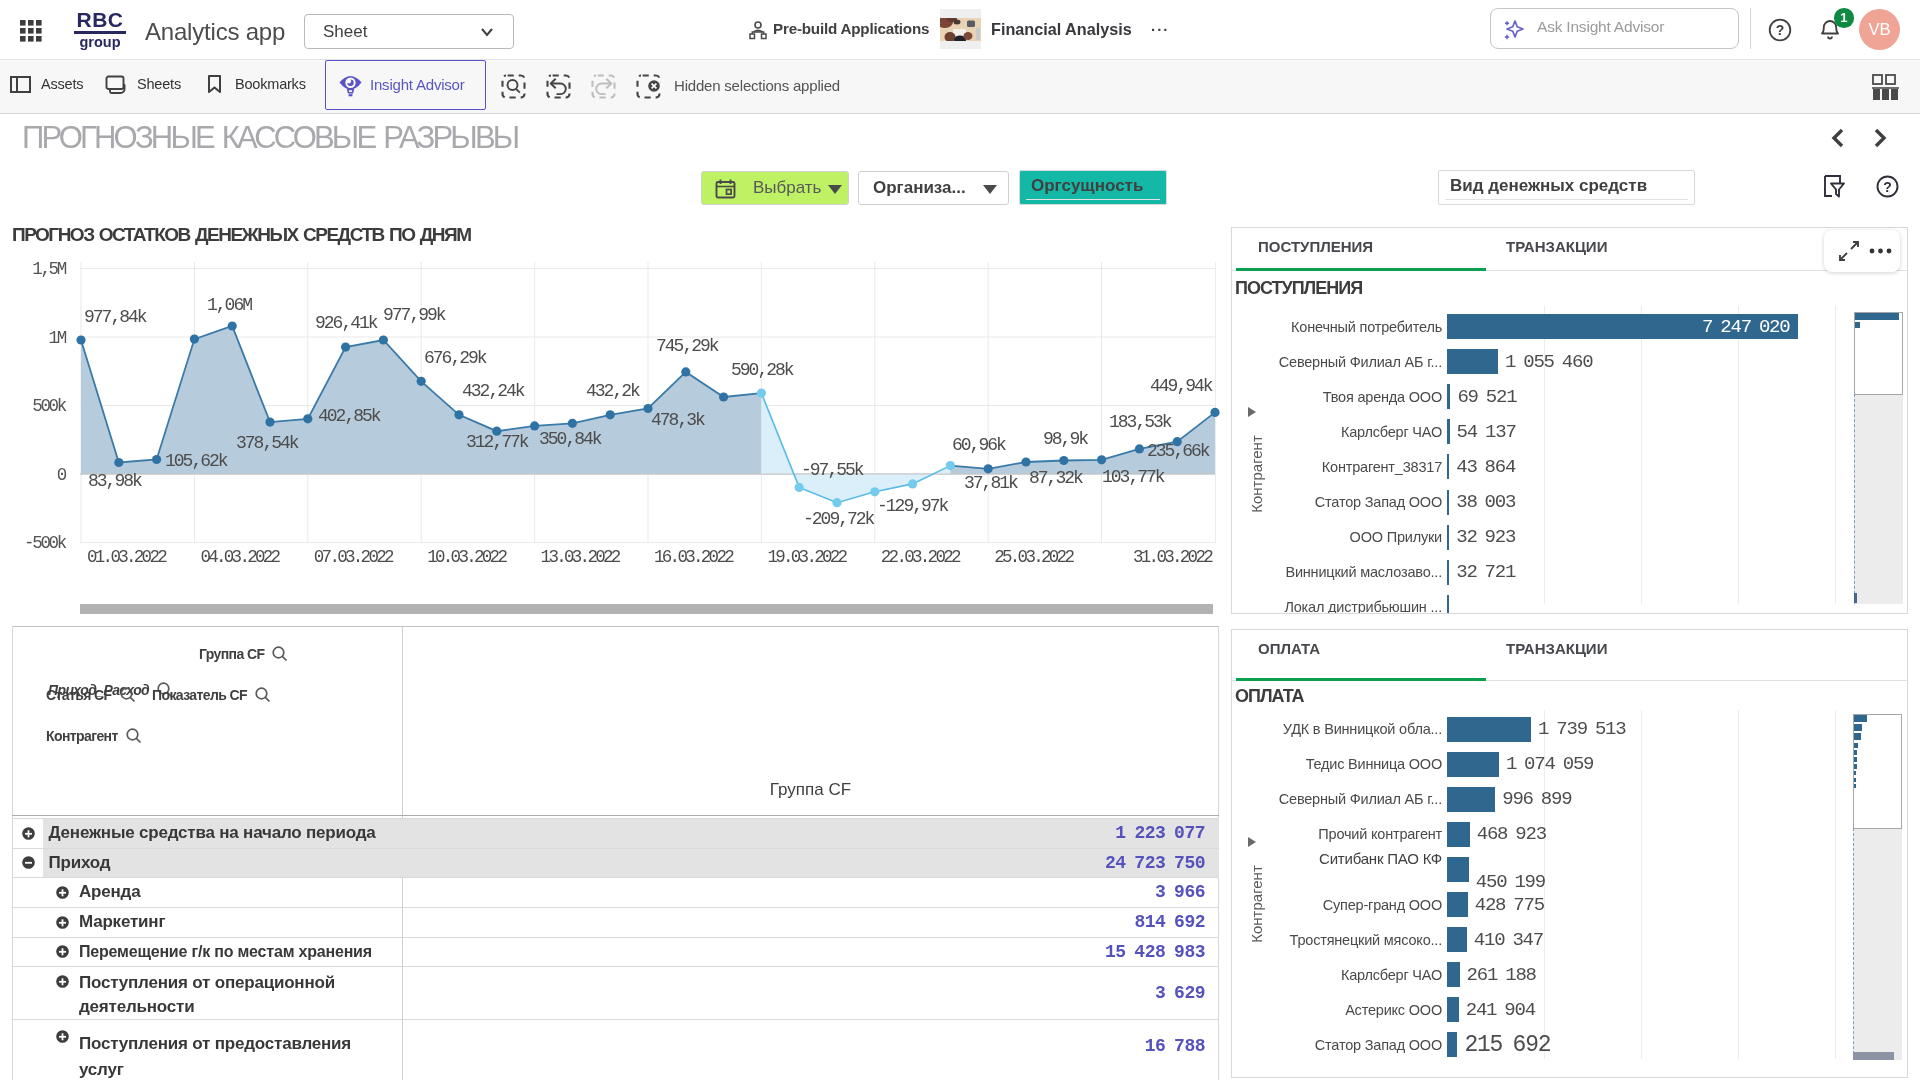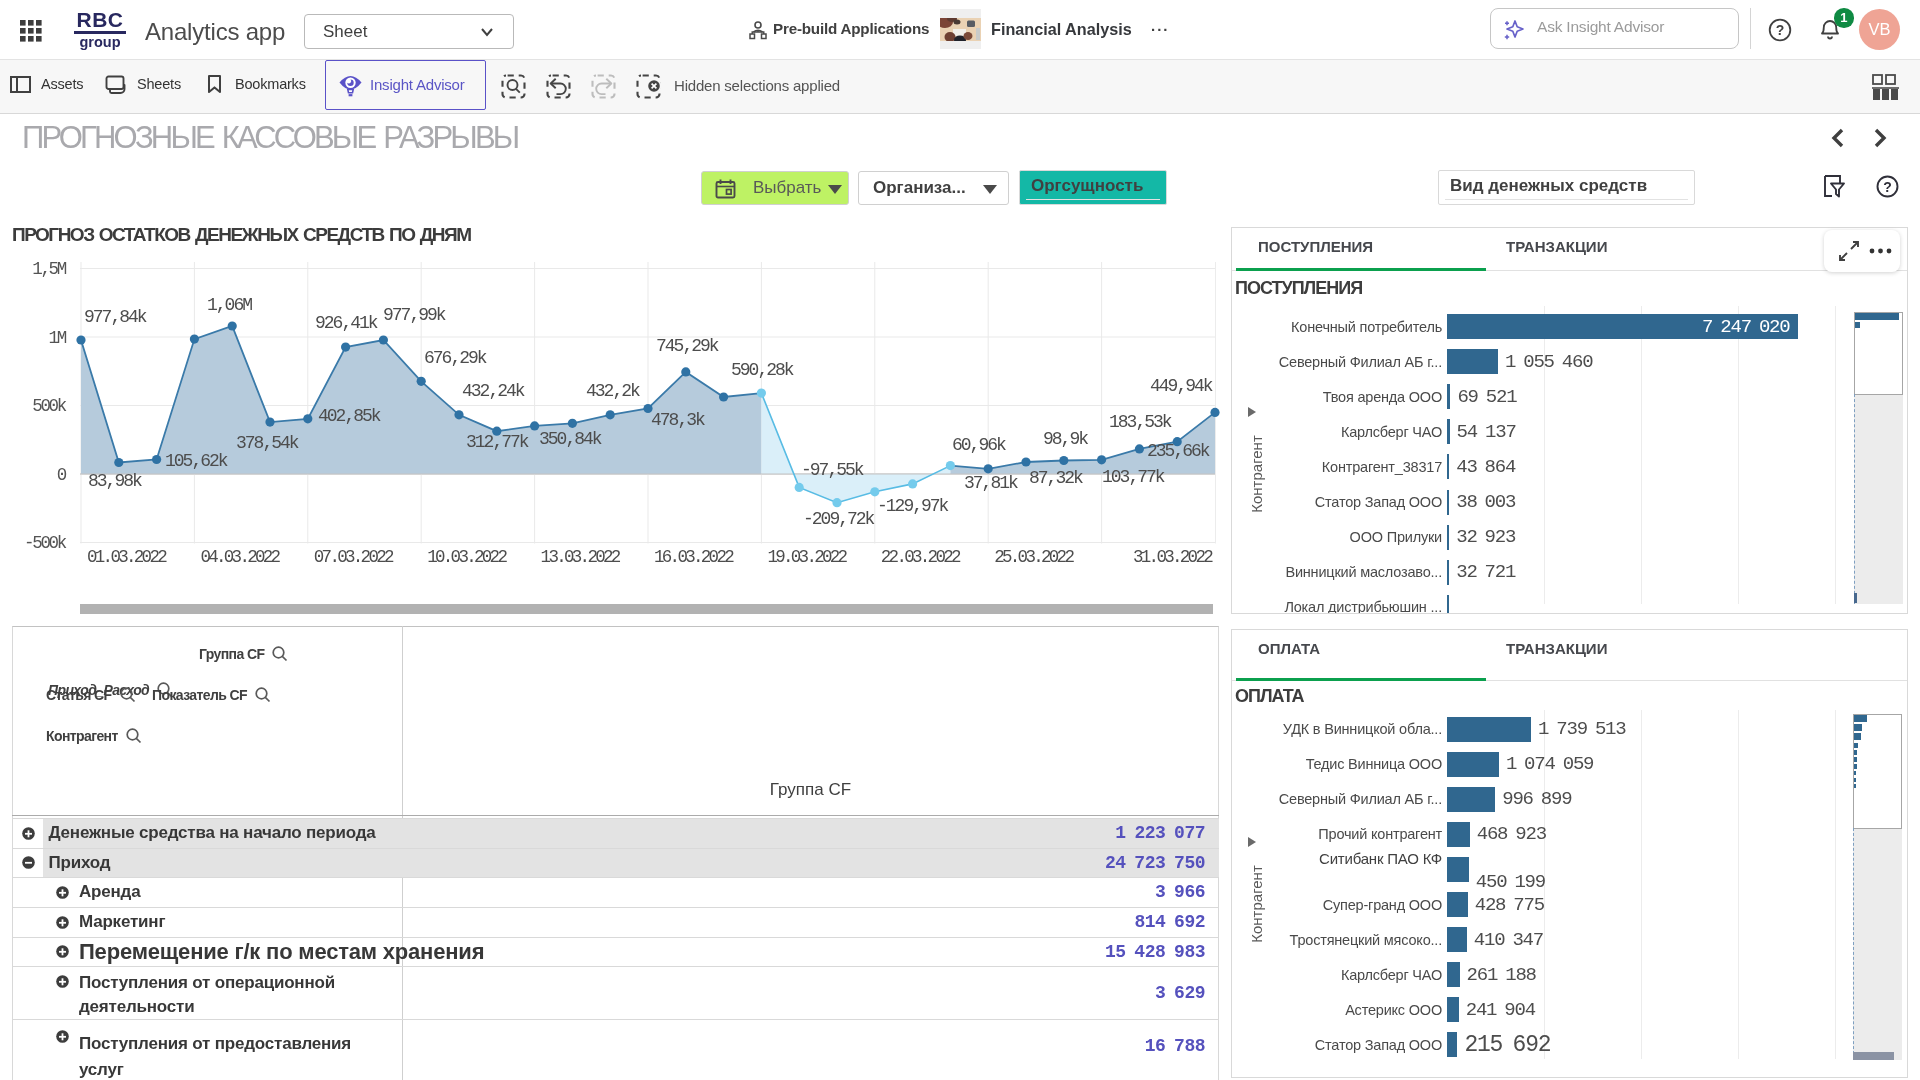--- a/index.html
+++ b/index.html
@@ -337,21 +337,21 @@
       <rect x="5.6" y="3.3" width="1.8" height="7" fill="#fff"></rect>
     </svg>
     <div class="abs" style="left:79px;top:907.0px;height:30.0px;display:flex;align-items:center;font-size:17px;font-weight:bold;color:#383838;letter-spacing:-0.2px;">Маркетинг</div>
     <div class="abs" style="left:900px;top:907.0px;width:305px;height:30.0px;display:flex;align-items:center;justify-content:flex-end;font-family:'Liberation Mono',monospace;font-size:18px;font-weight:bold;color:#5551bd;letter-spacing:-0.5px;word-spacing:-1.5px;">814 692</div>
     <div class="abs" style="left:13px;top:936.5px;width:1206px;height:1px;background:#d9d9d9;"></div>
     <svg class="abs" style="left:55.5px;top:945.25px" width="13" height="13">
       <circle cx="6.5" cy="6.5" r="6.3" fill="#3d3d3d"></circle>
       <rect x="3" y="5.9" width="7" height="1.8" fill="#fff"></rect>
       <rect x="5.6" y="3.3" width="1.8" height="7" fill="#fff"></rect>
     </svg>
-    <div class="abs" style="left:79px;top:937.0px;height:29.5px;display:flex;align-items:center;font-size:22px;font-weight:bold;color:#383838;letter-spacing:-0.2px;">Перемещение г/к по местам хранения</div>
+    <div class="abs" style="left:79px;top:937.0px;height:29.5px;display:flex;align-items:center;font-size:16px;font-weight:bold;color:#383838;letter-spacing:-0.2px;">Перемещение г/к по местам хранения</div>
     <div class="abs" style="left:900px;top:937.0px;width:305px;height:29.5px;display:flex;align-items:center;justify-content:flex-end;font-family:'Liberation Mono',monospace;font-size:18px;font-weight:bold;color:#5551bd;letter-spacing:-0.5px;word-spacing:-1.5px;">15 428 983</div>
     <div class="abs" style="left:13px;top:966.0px;width:1206px;height:1px;background:#d9d9d9;"></div>
     <svg class="abs" style="left:55.5px;top:975.0px" width="13" height="13">
       <circle cx="6.5" cy="6.5" r="6.3" fill="#3d3d3d"></circle>
       <rect x="3" y="5.9" width="7" height="1.8" fill="#fff"></rect>
       <rect x="5.6" y="3.3" width="1.8" height="7" fill="#fff"></rect>
     </svg>
     <div class="abs" style="left:79px;top:970.5px;font-size:17px;font-weight:bold;color:#383838;letter-spacing:-0.2px;line-height:24px;">Поступления от операционной<br>деятельности</div>
     <div class="abs" style="left:900px;top:966.5px;width:305px;height:52.5px;display:flex;align-items:center;justify-content:flex-end;font-family:'Liberation Mono',monospace;font-size:18px;font-weight:bold;color:#5551bd;letter-spacing:-0.5px;word-spacing:-1.5px;">3 629</div>
     <div class="abs" style="left:13px;top:1018.5px;width:1206px;height:1px;background:#d9d9d9;"></div>

